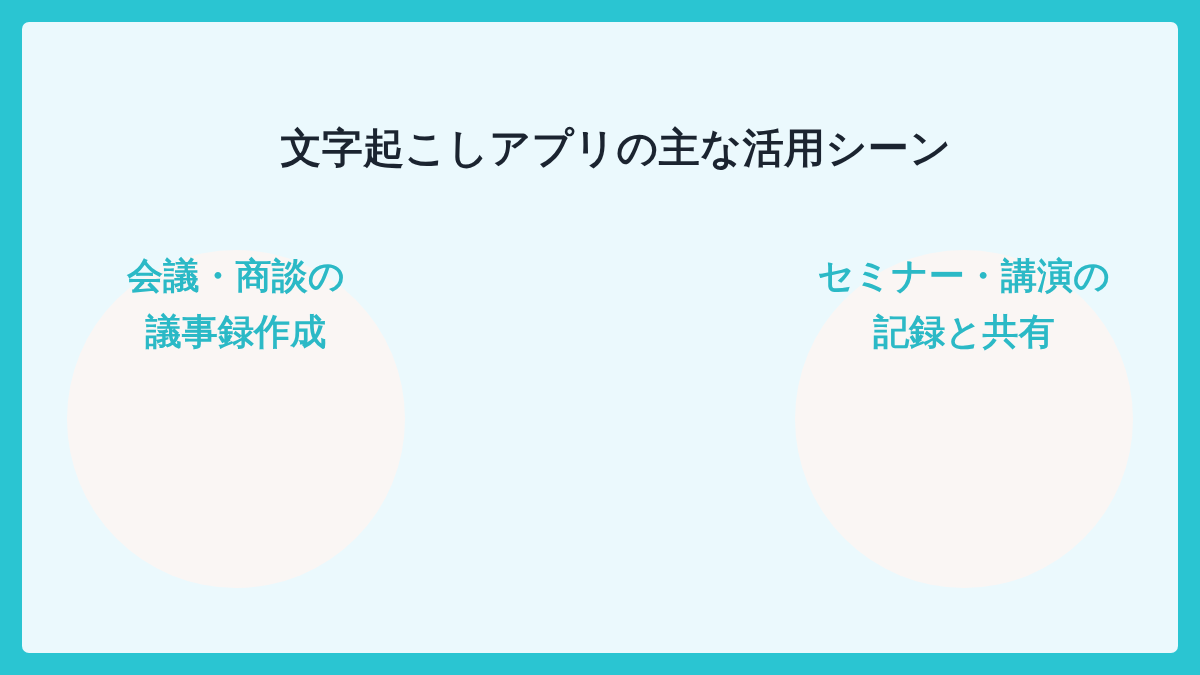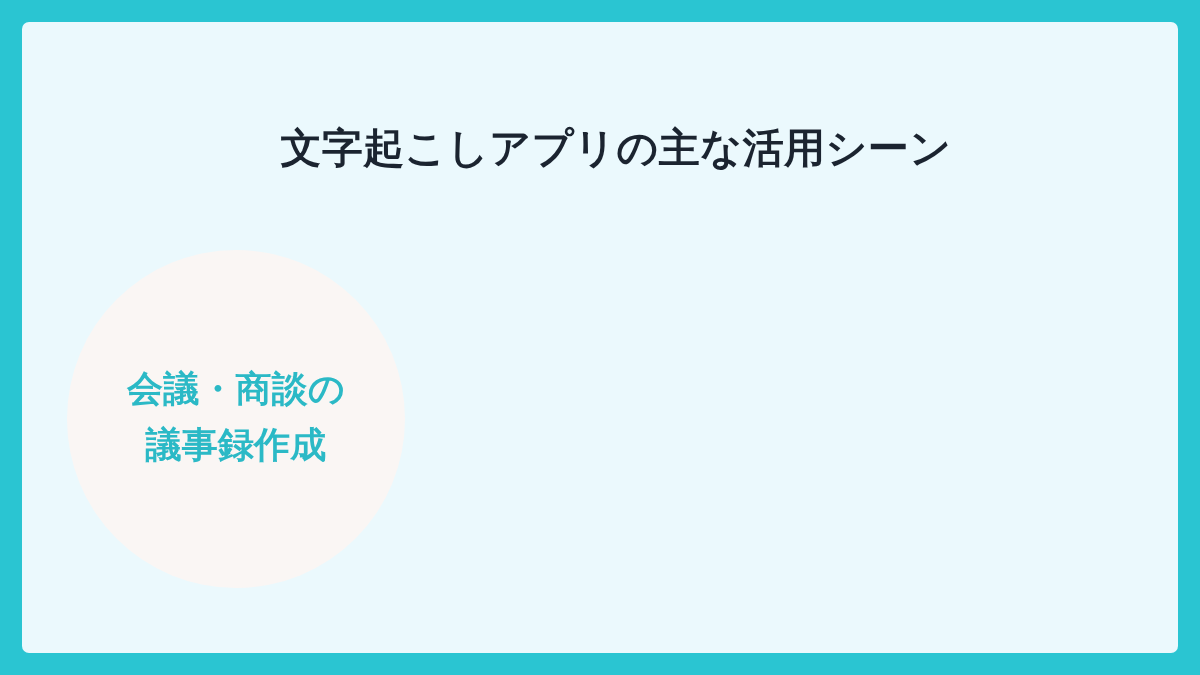--- a/index.html
+++ b/index.html
@@ -65,21 +65,21 @@
   }
 
   .scene-circle {
     position: absolute;
     top: 0;
     width: 338px;
     height: 338px;
     border-radius: 50%;
     background: #faf6f4;
     display: flex;
-    align-items: center;
+    align-items: flex-start;
     justify-content: center;
   }
   .scene-circle.c1 { left: 45px; }
   .scene-circle.c2 { left: 409px; }
   .scene-circle.c3 { left: 773px; }
 
   .scene-label {
     color: #2bb9c6;
     font-size: 36px;
     font-weight: 700;
@@ -108,16 +108,20 @@
     <h1 class="title">文字起こしアプリの主な活用シーン</h1>
 
     <div class="circle-row">
 
       <div class="scene-circle c1">
         <div class="scene-label">会議・商談の
 議事録作成</div>
       </div>
 
 
+      <div class="scene-circle c3">
+        <div class="scene-label">セミナー・講演の
+記録と共有</div>
+      </div>
 
     </div>
   </div>
 </div>
 
 </body></html>

